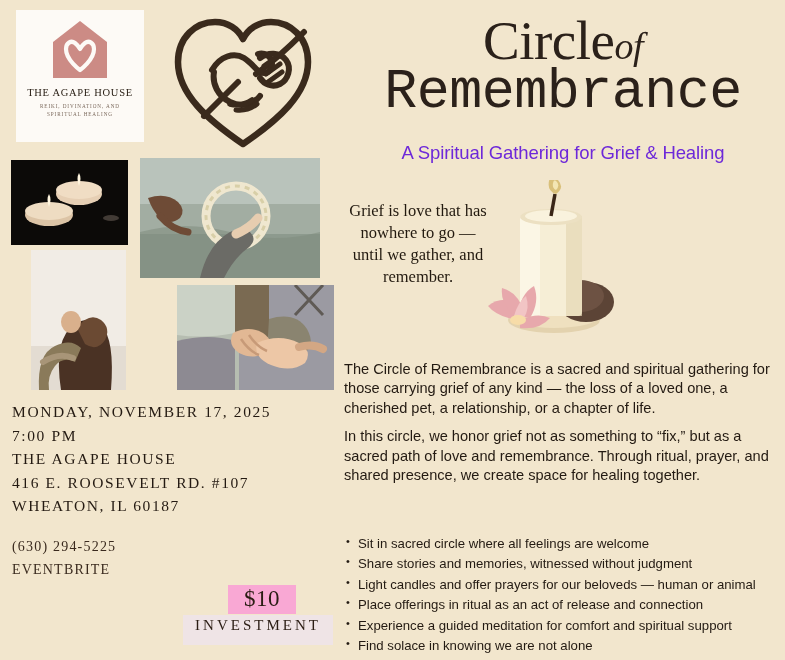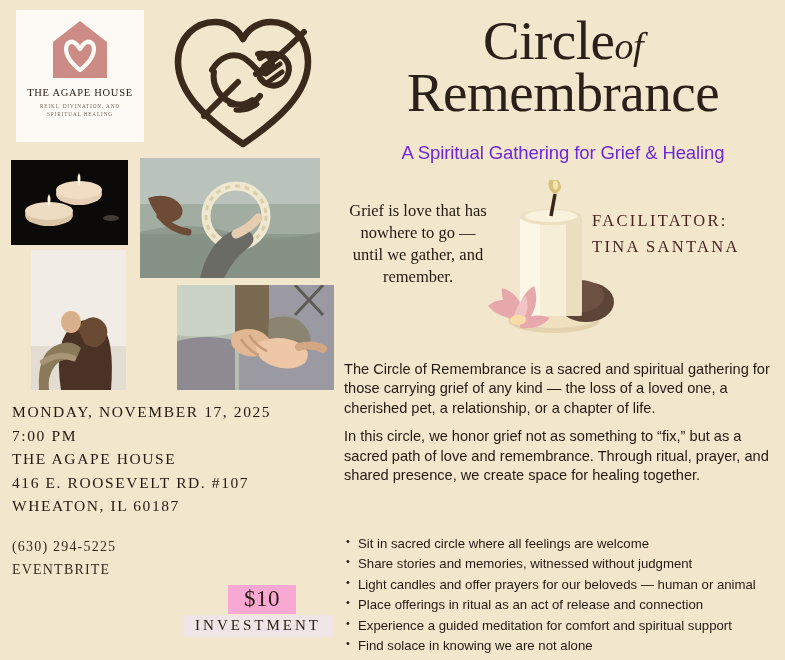--- a/index.html
+++ b/index.html
@@ -53,32 +53,32 @@
   }
   .price-badge {
     position:absolute; left:178px; top:585px; width:160px;
     text-align:center; font-family:"Liberation Serif", serif; color:#2b1d14;
   }
   .price-amount {
     display:inline-block; background:#f9a8d4; padding:1px 16px 2px;
     font-size:23px; letter-spacing:.5px;margin-left:8px;
   }
   .price-label {
-    display:inline-block; background:#efe4e6; padding:2px 12px 3px;
+    display:inline-block; background:#efe4e6; padding:2px 12px 11px;
     font-size:15px; letter-spacing:3px; margin-top:1px;
   }
 
   
   .title {
     position:absolute; left:345px; top:14px; width:436px;
     text-align:center; font-family:"Liberation Serif", serif;
     color:#2b211a; font-size:55px; line-height:.98; letter-spacing:-.5px;
   }
   .title .of { font-style:italic; font-size:38px; }
-  .title .l2 { display:block; margin-top:-2px; }
+  .title .l2 { display:block; margin-top:-2px;font-family:Liberation Mono, monospace; }
   .subtitle {
     position:absolute; left:345px; top:142px; width:436px; text-align:center;
     font-size:18.5px; color:#6d28d9; letter-spacing:-.1px;
   }
 
   .quote {
     position:absolute; left:344px; top:200px; width:148px;
     text-align:center; font-family:"Liberation Serif", serif;
     font-size:16.5px; line-height:1.33; color:#22190f;
   }
@@ -233,24 +233,20 @@
     <g fill="#e7a8ac">
       <path d="M34 140 q-20 -4 -28 -14 q12 -10 28 -4 Z"></path>
       <path d="M34 138 q-16 -14 -14 -30 q16 4 22 24 Z"></path>
       <path d="M36 136 q2 -22 16 -30 q6 16 -4 32 Z"></path>
       <path d="M38 140 q18 -8 30 -2 q-10 12 -30 10 Z"></path>
     </g>
     <path d="M32 136 q4 -14 12 -20 q4 12 -2 22 Z" fill="#f2c5c5"></path>
     <ellipse cx="36" cy="140" rx="8" ry="5" fill="#f7dca8"></ellipse>
   </svg>
 
-  <div class="facilitator">
-    <div>FACILITATOR:</div>
-    <div>TINA SANTANA</div>
-  </div>
 
   <div class="body-copy">
     <p>The Circle of Remembrance is a sacred and spiritual gathering for those carrying grief of any kind — the loss of a loved one, a cherished pet, a relationship, or a chapter of life.</p>
     <p>In this circle, we honor grief not as something to “fix,” but as a sacred path of love and remembrance. Through ritual, prayer, and shared presence, we create space for healing together.</p>
   </div>
 
   <ul class="bullets">
     <li>Sit in sacred circle where all feelings are welcome</li>
     <li>Share stories and memories, witnessed without judgment</li>
     <li>Light candles and offer prayers for our beloveds — human or animal</li>

